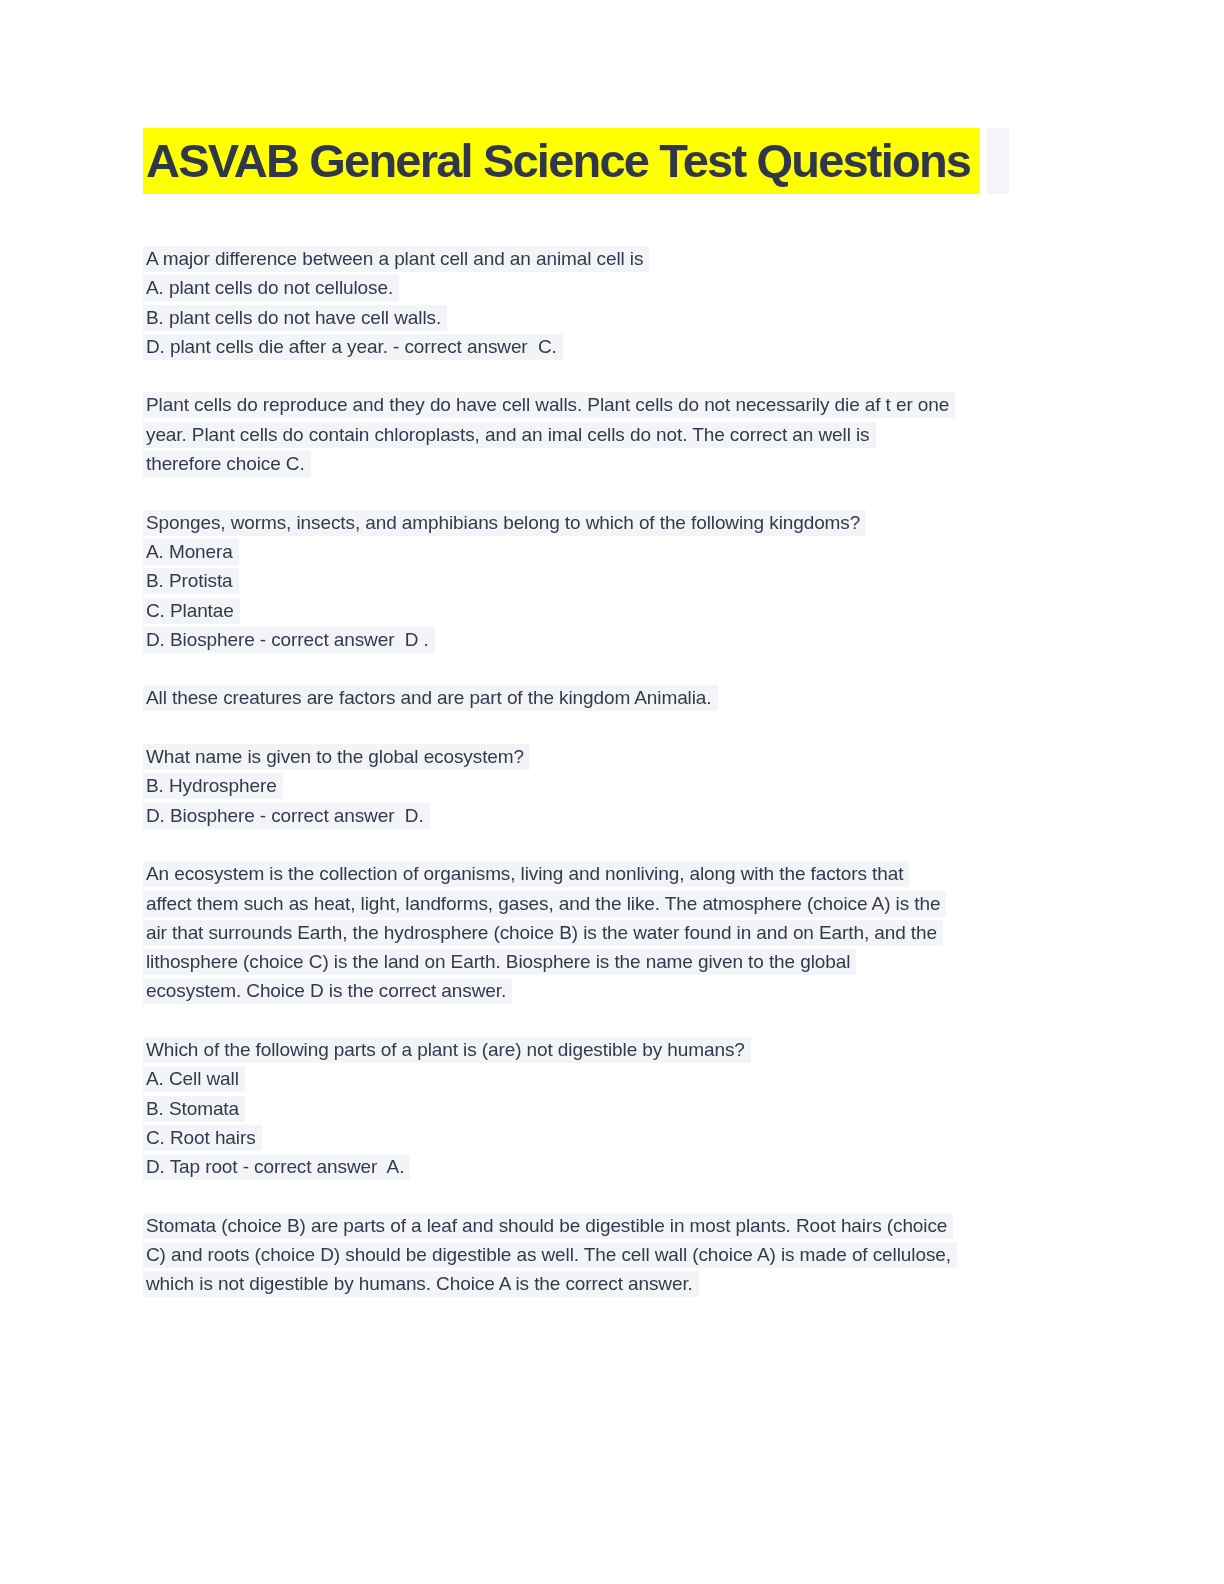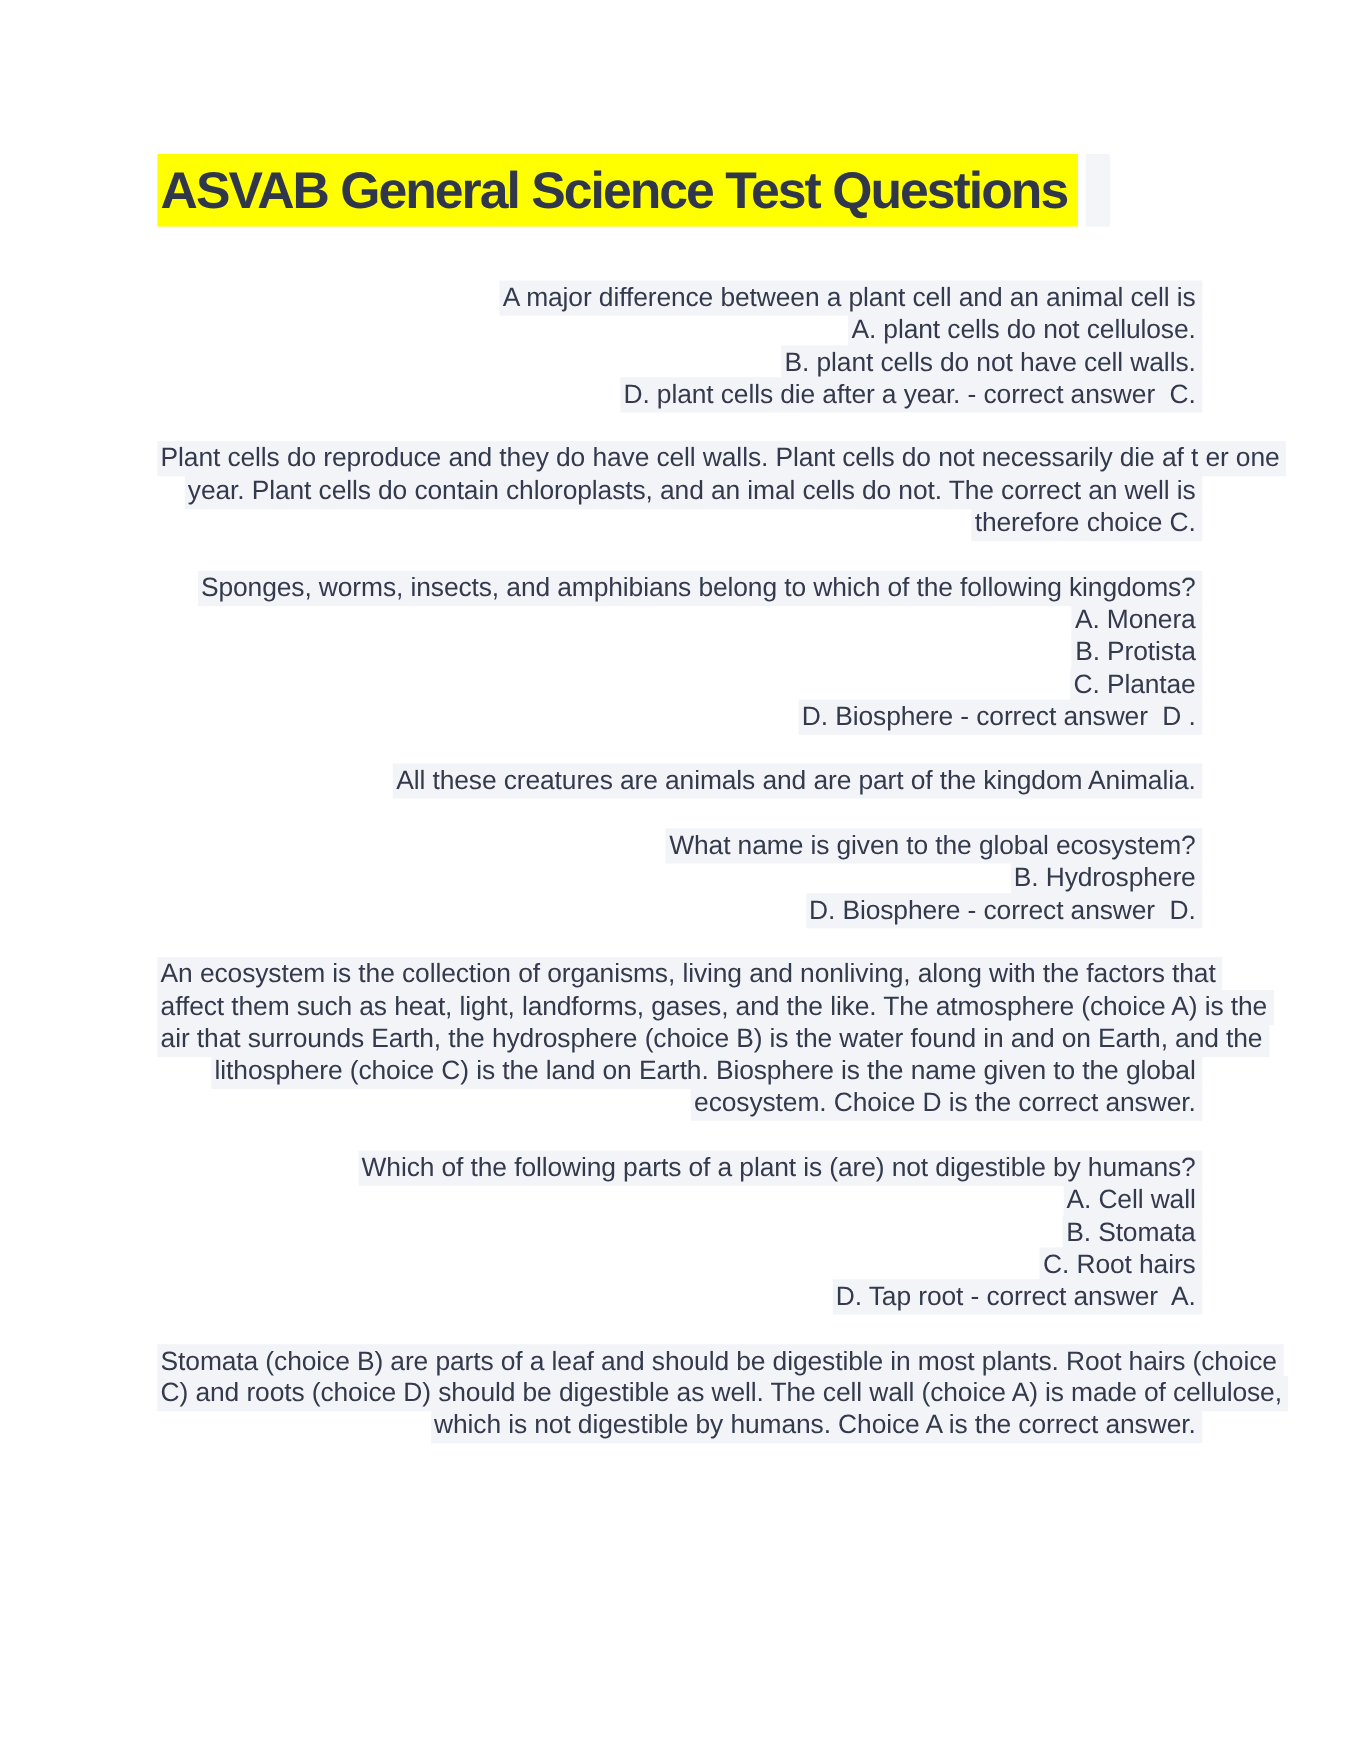--- a/index.html
+++ b/index.html
@@ -8,21 +8,21 @@
     position: relative;
     width: 1224px;
     height: 1584px;
     background: #ffffff;
     font-family: "Liberation Sans", sans-serif;
     overflow: hidden;
   }
   .content {
     position: absolute;
     left: 143px;
-    top: 140px;
+    top: 128px;
     width: 950px;
   }
   .title-row {
     margin: 0 0 50px 0;
     white-space: nowrap;
     font-weight: bold;
   }
   .title-hl {
     display: inline-block;
     vertical-align: top;
@@ -40,24 +40,23 @@
     width: 22px;
     height: 66px;
     background: var(--tail-highlight, #f4f5f9);
     margin-left: 7px;
   }
   .body { width: 100%; }
   .line {
     height: 29.3px;
     line-height: 29.3px;
     white-space: pre;
-    font-size: 24px;
+    font-size: 19px;
     letter-spacing: -0.1px;
     color: var(--body-text, #333a4c);
-    text-align: right;
   }
   .hl {
     background: var(--line-highlight, #f2f4f8);
     padding: 2px 6px 3px 3px;
     white-space: pre;
   }
   .gap { height: 29.3px; }
 </style>
 </head>
 <body>
@@ -90,21 +89,21 @@
         <div class="line"><span class="hl">Sponges, worms, insects, and amphibians belong to which of the following kingdoms?</span></div>
         <div class="line"><span class="hl">A. Monera</span></div>
         <div class="line"><span class="hl">B. Protista</span></div>
         <div class="line"><span class="hl">C. Plantae</span></div>
         <div class="line"><span class="hl">D. Biosphere - correct answer  D .</span></div>
       </div>
 
       <div class="gap"></div>
 
       <div class="block">
-        <div class="line"><span class="hl">All these creatures are animals and are part of the kingdom Animalia.</span></div>
+        <div class="line"><span class="hl">All these creatures are factors and are part of the kingdom Animalia.</span></div>
       </div>
 
       <div class="gap"></div>
 
       <div class="block">
         <div class="line"><span class="hl">What name is given to the global ecosystem?</span></div>
         <div class="line"><span class="hl">B. Hydrosphere</span></div>
         <div class="line"><span class="hl">D. Biosphere - correct answer  D.</span></div>
       </div>
 

